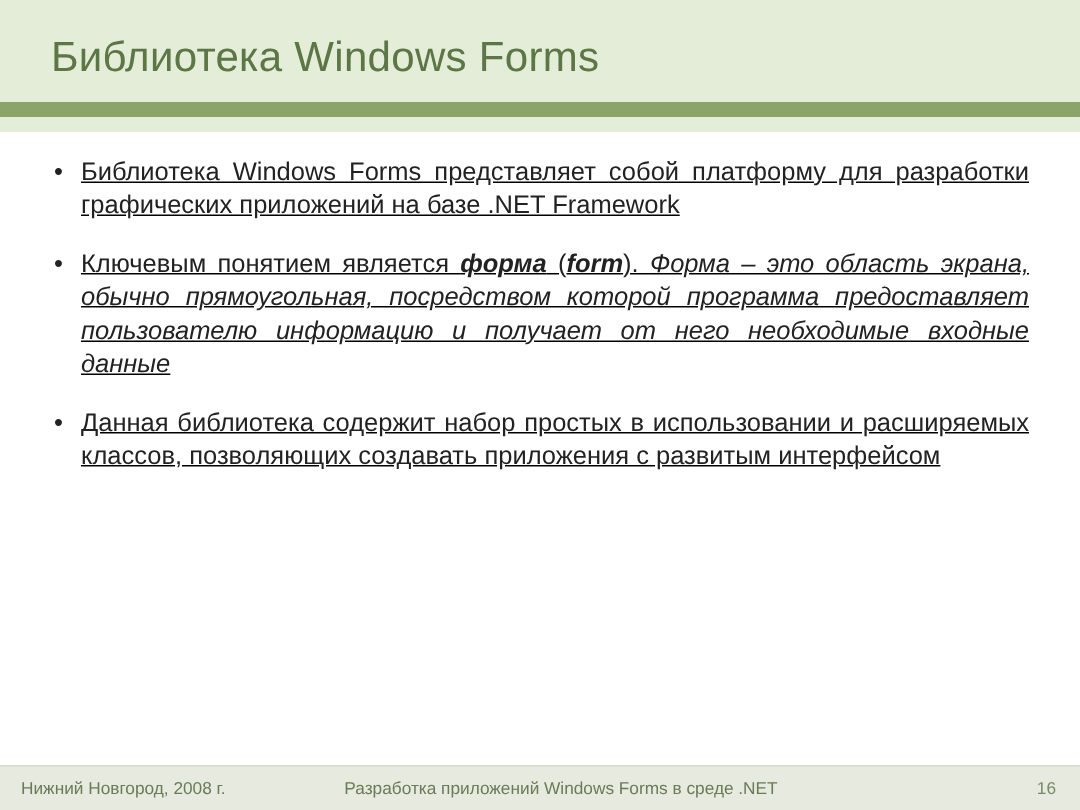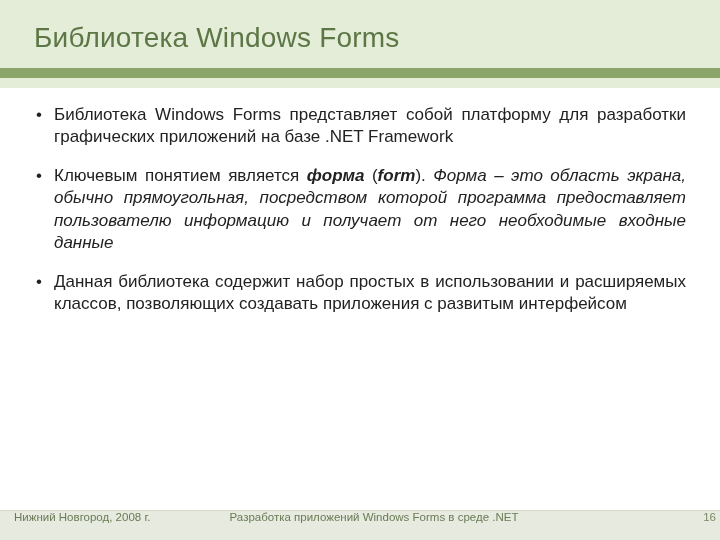--- a/index.html
+++ b/index.html
@@ -19,21 +19,21 @@
       letter-spacing: 0.2px;
     }
     .accent-bar {
       position: absolute;
       top: 68px; left: 0; right: 0;
       height: 10px;
       background: #8aa469;
     }
     .content {
       position: absolute;
-      top: 104px; left: 34px; right: 34px;
+      top: 104px; left: 34px; right: 34px; text-decoration: underline;
     }
     .content ul { list-style: none; }
     .content ul li {
       position: relative;
       padding-left: 20px;
       margin-bottom: 16px;
       font-size: 17px;
       line-height: 1.32;
       color: #222;
       text-align: justify;
@@ -48,27 +48,27 @@
     }
     .ital { font-style: italic; }
     .bold-ital { font-weight: 700; font-style: italic; }
     .footer {
       position: absolute;
       bottom: 0; left: 0; right: 0;
       height: 30px;
       background: #e6eadf;
       border-top: 1px solid #d4dbcb;
       display: flex;
-      align-items: flex-start;
+      align-items: center;
       font-size: 11.5px;
       color: #6a7b57;
     }
     .footer .left { padding-left: 14px; white-space: nowrap; }
     .footer .center { position: absolute; left: 0; right: 0; text-align: center; padding-left: 28px; }
-    .footer .right { margin-left: auto; padding-right: 4px; color: #7a8a66; position: relative; z-index: 1; }
+    .footer .right { margin-left: auto; padding-right: 16px; color: #7a8a66; position: relative; z-index: 1; }
     .footer .left, .footer .right { position: relative; z-index: 1; }
   </style>
 </head>
 <body>
 
 <div class="slide">
   <div class="title-band">
     <h1>Библиотека Windows Forms</h1>
   </div>
   <div class="accent-bar"></div>

